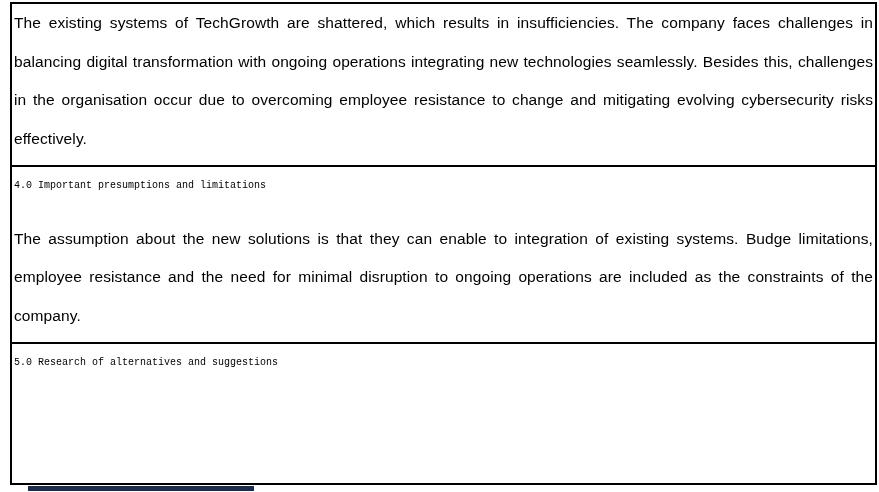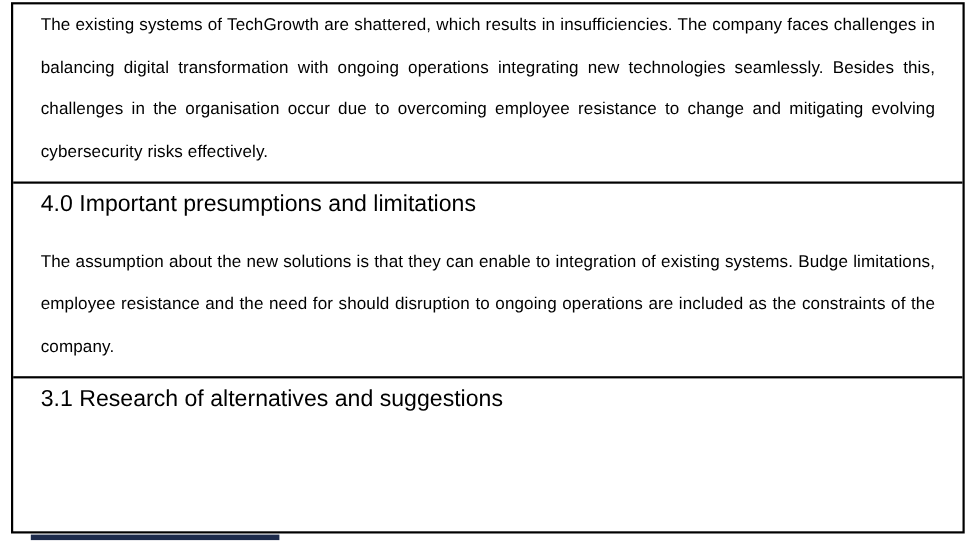--- a/index.html
+++ b/index.html
@@ -25,40 +25,41 @@
     left: 10px;
     top: 2px;
     width: 867px;
     height: 483px;
     border: 2px solid #000000;
     box-sizing: border-box;
     background: #ffffff;
   }
   .row {
     box-sizing: border-box;
-    padding: 0 25px;
+    padding: 0 2px;
     overflow: hidden;
   }
   .row1 { height: 163px; border-bottom: 2px solid #000000; }
   .row2 { height: 177px; border-bottom: 2px solid #000000; }
   .row3 { height: 139px; }
   .para {
     margin: 0;
     font-size: 15.5px;
     line-height: 38.5px;
     text-align: justify;
     text-justify: inter-word;
     letter-spacing: 0.1px;
   }
   .heading {
     margin: 0;
-    font-size: 21px;
+    font-size: 10px;
     line-height: 38.5px;
     text-align: left;
     white-space: nowrap;
+    font-family: Liberation Mono, monospace;
   }
   .row2 .para, .row3 .para {
     margin-top: 14px;
   }
   .bottom-bar {
     position: absolute;
     left: 28px;
     top: 486px;
     width: 226px;
     height: 5px;
@@ -69,23 +70,23 @@
 
 <div class="page">
   <div class="doc-table">
 
     <div class="row row1">
       <p class="para">The existing systems of TechGrowth are shattered, which results in insufficiencies. The company faces challenges in balancing digital transformation with ongoing operations integrating new technologies seamlessly. Besides this, challenges in the organisation occur due to overcoming employee resistance to change and mitigating evolving cybersecurity risks effectively.</p>
     </div>
 
     <div class="row row2">
       <div class="heading">4.0 Important presumptions and limitations</div>
-      <p class="para">The assumption about the new solutions is that they can enable to integration of existing systems. Budge limitations, employee resistance and the need for should disruption to ongoing operations are included as the constraints of the company.</p>
+      <p class="para">The assumption about the new solutions is that they can enable to integration of existing systems. Budge limitations, employee resistance and the need for minimal disruption to ongoing operations are included as the constraints of the company.</p>
     </div>
 
     <div class="row row3">
-      <div class="heading">3.1 Research of alternatives and suggestions</div>
+      <div class="heading">5.0 Research of alternatives and suggestions</div>
     </div>
 
   </div>
 
   <div class="bottom-bar" style="background-color: rgb(29, 43, 76);"></div>
 </div>
 
 </body></html>

